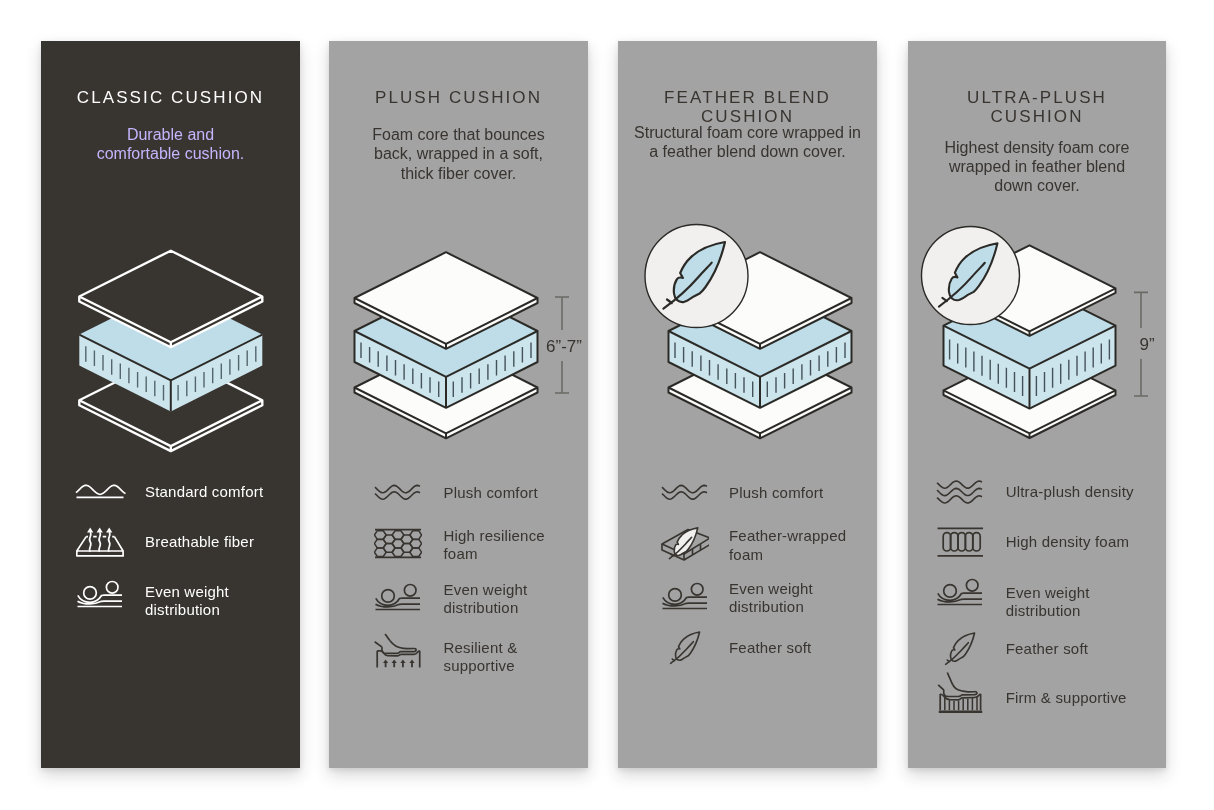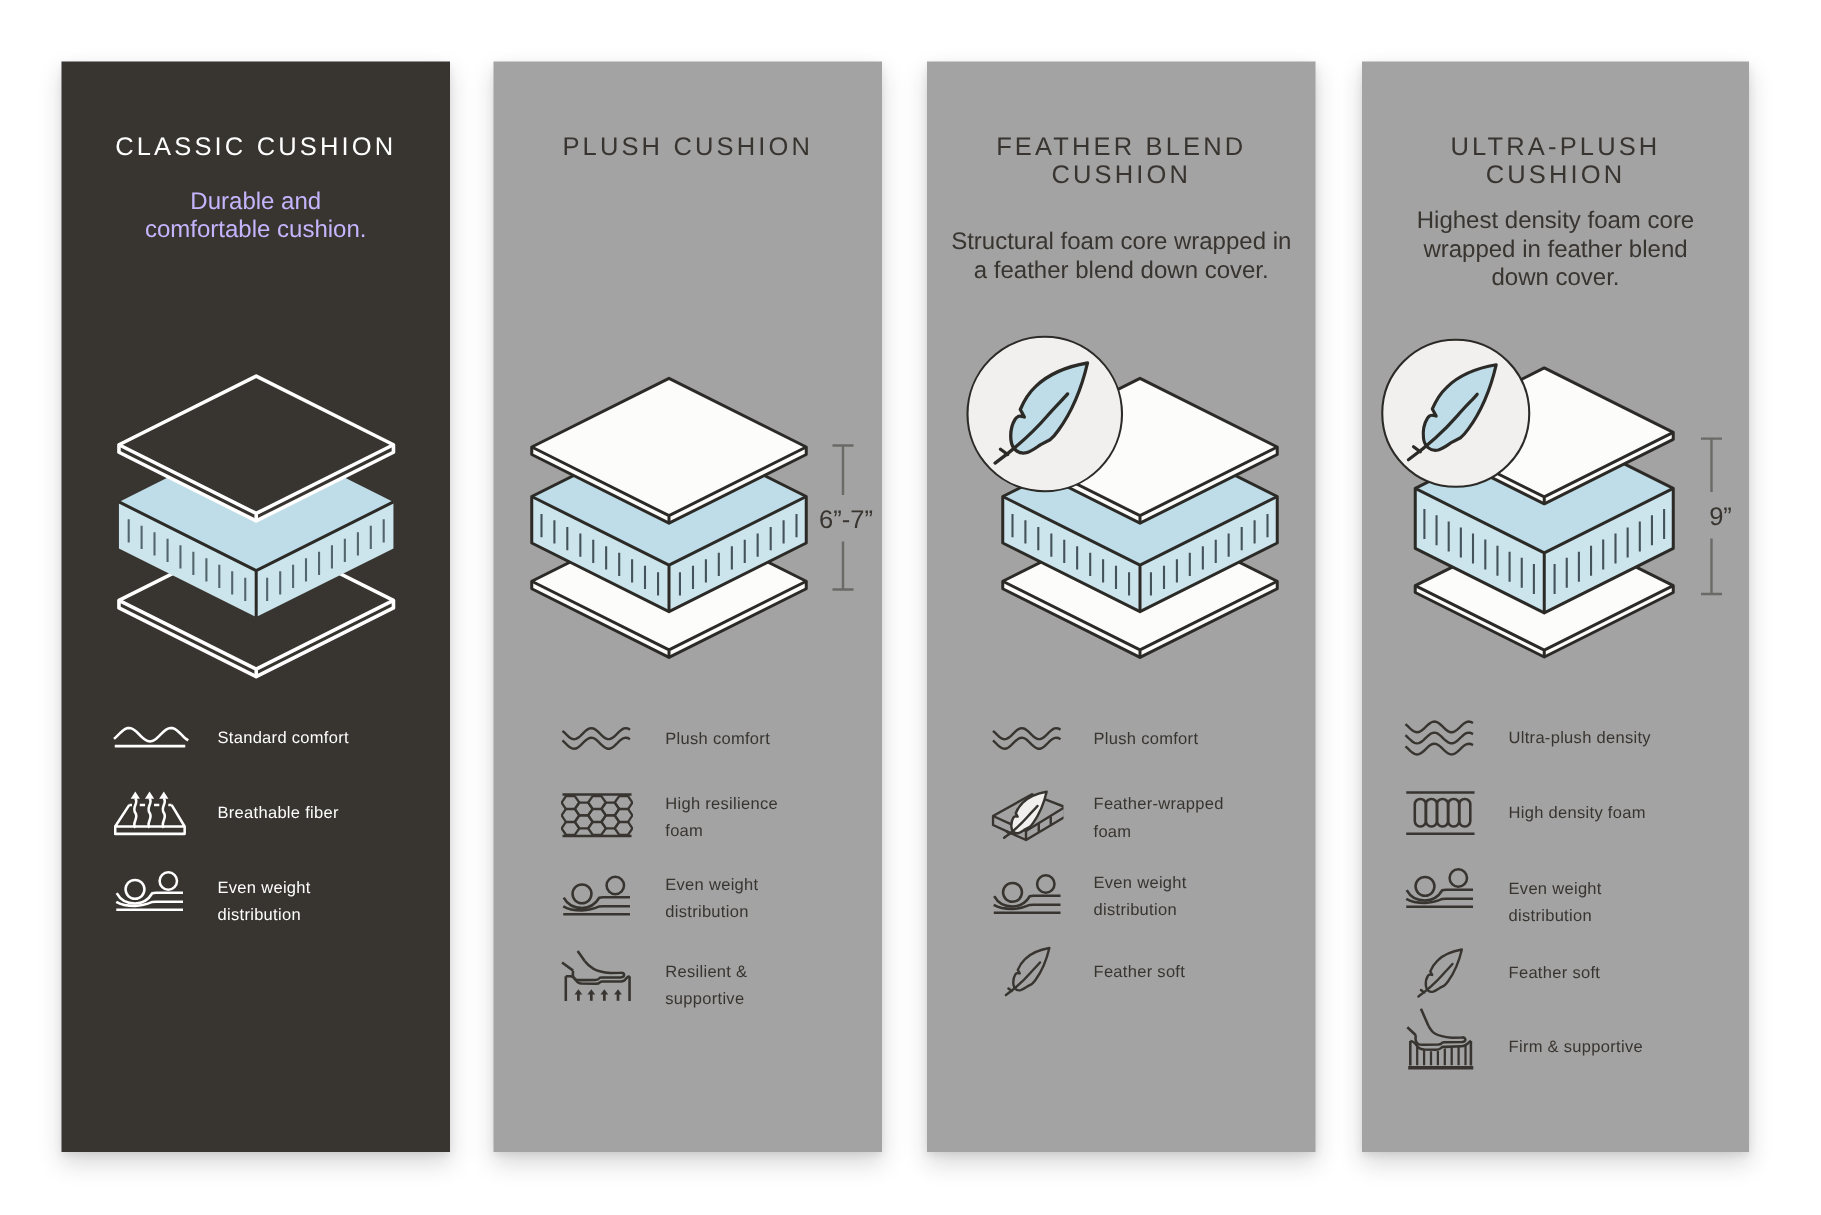--- a/index.html
+++ b/index.html
@@ -1,20 +1,20 @@
 <!DOCTYPE html>
 <html><head><meta charset="utf-8"><style>
 html,body{margin:0;padding:0;width:1214px;height:810px;background:#fff;font-family:'Liberation Sans',sans-serif;}
 svg{font-family:'Liberation Sans',sans-serif;}
 .card{position:absolute;top:41px;height:727px;box-shadow:0 7px 15px rgba(35,35,35,.18),0 2px 5px rgba(35,35,35,.10);}
 .card.light{background:#a3a3a3;}
 .card.dark{background:#383430;}
 .title{position:absolute;width:100%;text-align:center;font-weight:normal;font-size:17px;line-height:19.5px;letter-spacing:2.1px;top:46.7px;}
 .body{position:absolute;width:100%;text-align:center;font-size:16px;line-height:19.3px;}
-.feat{position:absolute;font-size:11px;letter-spacing:0.2px;line-height:18.2px;}
+.feat{position:absolute;font-size:15px;letter-spacing:0.2px;line-height:18.2px;}
 </style></head>
 <body>
 <div class="card dark" style="left:41px;width:259px;color:#fff">
     <div class="title" style="color:#fff">CLASSIC CUSHION</div>
     <div class="body" style="top:84px;color:#c4b5fd">Durable and<br>comfortable cushion.</div>
     <svg style="position:absolute;left:0;top:0" width="259" height="480" viewBox="0 0 259 480">
       <path d="M129.8,313.5 L221.3,359.3 L221.3,364.3 L129.8,410.1 L38.30000000000001,364.3 L38.30000000000001,359.3 Z" fill="#383430" stroke="#ffffff" stroke-width="2.4" stroke-linejoin="round"></path>
       <path d="M38.30000000000001,359.3 L129.8,405.1 L221.3,359.3 M129.8,405.1 L129.8,410.1" fill="none" stroke="#ffffff" stroke-width="2.4" stroke-linejoin="round"></path>
       <path d="M129.8,247.8 L221.3,293.6 L129.8,339.40000000000003 L38.30000000000001,293.6 Z" fill="#bedde8"></path>
       <path d="M38.30000000000001,293.6 L129.8,339.40000000000003 L129.8,370.40000000000003 L38.30000000000001,324.6 Z" fill="#cce4ec"></path>
@@ -44,20 +44,21 @@
       <circle cx="14" cy="18.9" r="6.3" fill="none" stroke="#ffffff" stroke-width="1.7"></circle>
       <circle cx="36.2" cy="13.3" r="5.8" fill="none" stroke="#ffffff" stroke-width="1.7"></circle>
       <path d="M1.8,21.4 C4,25.5 8,28.3 14,28.3 C20,28.3 23.5,24.9 25.5,21.5 C26.2,21.3 27,21.2 28,21.2 L46,21.2" fill="none" stroke="#ffffff" stroke-width="1.7"></path>
       <path d="M1.5,27.2 C5,29.4 9,29.9 14,29.9 C19,29.9 23,28.4 25.5,27.3 C26.5,27.2 27,27.2 28,27.2 L46,27.2" fill="none" stroke="#ffffff" stroke-width="1.7"></path>
       <path d="M1.5,32.5 L46,32.5" fill="none" stroke="#ffffff" stroke-width="1.7"></path>
     </svg>
     <div class="feat" style="left:104px;top:542.2px;color:#ffffff">Even weight<br>distribution</div>
   </div>
 <div class="card light" style="left:329px;width:259px;color:#383430">
     <div class="title">PLUSH CUSHION</div>
+    <div class="body" style="top:84px">Foam core that bounces<br>back, wrapped in a soft,<br>thick fiber cover.</div>
     <svg style="position:absolute;left:0;top:0" width="259" height="480" viewBox="0 0 259 480">
       <path d="M117.0,300.7 L208.5,346.5 L208.5,351.5 L117.0,397.3 L25.5,351.5 L25.5,346.5 Z" fill="#fcfcfb" stroke="#2b2a26" stroke-width="2" stroke-linejoin="round"></path>
       <path d="M25.5,346.5 L117.0,392.3 L208.5,346.5 M117.0,392.3 L117.0,397.3" fill="none" stroke="#2b2a26" stroke-width="2" stroke-linejoin="round"></path>
       <path d="M117.0,244.2 L208.5,290.0 L117.0,335.8 L25.5,290.0 Z" fill="#bedde8"></path>
       <path d="M25.5,290.0 L117.0,335.8 L117.0,366.8 L25.5,321.0 Z" fill="#cce4ec"></path>
       <path d="M208.5,290.0 L117.0,335.8 L117.0,366.8 L208.5,321.0 Z" fill="#cce4ec"></path>
       <path d="M32.0,301.6 L32.0,317.1 M202.0,301.6 L202.0,317.1 M40.6,305.9 L40.6,321.4 M193.4,305.9 L193.4,321.4 M49.2,310.3 L49.2,325.8 M184.8,310.3 L184.8,325.8 M57.9,314.6 L57.9,330.1 M176.1,314.6 L176.1,330.1 M66.5,318.9 L66.5,334.4 M167.5,318.9 L167.5,334.4 M75.1,323.2 L75.1,338.7 M158.9,323.2 L158.9,338.7 M83.8,327.5 L83.8,343.0 M150.2,327.5 L150.2,343.0 M92.4,331.9 L92.4,347.4 M141.6,331.9 L141.6,347.4 M101.0,336.2 L101.0,351.7 M133.0,336.2 L133.0,351.7 M109.7,340.5 L109.7,356.0 M124.3,340.5 L124.3,356.0" stroke="#44535a" stroke-width="1.4" fill="none"></path>
       <path d="M25.5,290.0 L117.0,335.8 L208.5,290.0 M117.0,335.8 L117.0,366.8" fill="none" stroke="#2b2a26" stroke-width="2" stroke-linejoin="round"></path>
       <path d="M117.0,244.2 L208.5,290.0 L208.5,321.0 L117.0,366.8 L25.5,321.0 L25.5,290.0 Z" fill="none" stroke="#2b2a26" stroke-width="2" stroke-linejoin="round"></path>
       <path d="M117.0,211.2 L208.5,257.0 L208.5,262.0 L117.0,307.8 L25.5,262.0 L25.5,257.0 Z" fill="#fcfcfb" stroke="#2b2a26" stroke-width="2" stroke-linejoin="round"></path>
@@ -108,21 +109,21 @@
       <polygon points="20.2,33.5 17.599999999999998,37 22.8,37" fill="#383430"></polygon>
       <path d="M28.9,41.2 L28.9,36.6" stroke="#383430" stroke-width="1.8"></path>
       <polygon points="28.9,33.5 26.299999999999997,37 31.5,37" fill="#383430"></polygon>
       <path d="M38.0,41.2 L38.0,36.6" stroke="#383430" stroke-width="1.8"></path>
       <polygon points="38.0,33.5 35.4,37 40.6,37" fill="#383430"></polygon>
     </svg>
     <div class="feat" style="left:114.5px;top:598.1px;color:#383430">Resilient &amp;<br>supportive</div>
   </div>
 <div class="card light" style="left:618px;width:259px;color:#383430">
     <div class="title">FEATHER BLEND<br>CUSHION</div>
-    <div class="body" style="top:111px">Structural foam core wrapped in<br>a feather blend down cover.</div>
+    <div class="body" style="top:82px">Structural foam core wrapped in<br>a feather blend down cover.</div>
     <svg style="position:absolute;left:0;top:0" width="259" height="480" viewBox="0 0 259 480">
       <path d="M142.0,300.7 L233.5,346.5 L233.5,351.5 L142.0,397.3 L50.5,351.5 L50.5,346.5 Z" fill="#fcfcfb" stroke="#2b2a26" stroke-width="2" stroke-linejoin="round"></path>
       <path d="M50.5,346.5 L142.0,392.3 L233.5,346.5 M142.0,392.3 L142.0,397.3" fill="none" stroke="#2b2a26" stroke-width="2" stroke-linejoin="round"></path>
       <path d="M142.0,244.2 L233.5,290.0 L142.0,335.8 L50.5,290.0 Z" fill="#bedde8"></path>
       <path d="M50.5,290.0 L142.0,335.8 L142.0,366.8 L50.5,321.0 Z" fill="#cce4ec"></path>
       <path d="M233.5,290.0 L142.0,335.8 L142.0,366.8 L233.5,321.0 Z" fill="#cce4ec"></path>
       <path d="M57.0,301.6 L57.0,317.1 M227.0,301.6 L227.0,317.1 M65.6,305.9 L65.6,321.4 M218.4,305.9 L218.4,321.4 M74.2,310.3 L74.2,325.8 M209.8,310.3 L209.8,325.8 M82.9,314.6 L82.9,330.1 M201.1,314.6 L201.1,330.1 M91.5,318.9 L91.5,334.4 M192.5,318.9 L192.5,334.4 M100.1,323.2 L100.1,338.7 M183.9,323.2 L183.9,338.7 M108.8,327.5 L108.8,343.0 M175.2,327.5 L175.2,343.0 M117.4,331.9 L117.4,347.4 M166.6,331.9 L166.6,347.4 M126.0,336.2 L126.0,351.7 M158.0,336.2 L158.0,351.7 M134.7,340.5 L134.7,356.0 M149.3,340.5 L149.3,356.0" stroke="#44535a" stroke-width="1.4" fill="none"></path>
       <path d="M50.5,290.0 L142.0,335.8 L233.5,290.0 M142.0,335.8 L142.0,366.8" fill="none" stroke="#2b2a26" stroke-width="2" stroke-linejoin="round"></path>
       <path d="M142.0,244.2 L233.5,290.0 L233.5,321.0 L142.0,366.8 L50.5,321.0 L50.5,290.0 Z" fill="none" stroke="#2b2a26" stroke-width="2" stroke-linejoin="round"></path>
       <path d="M142.0,211.2 L233.5,257.0 L233.5,262.0 L142.0,307.8 L50.5,262.0 L50.5,257.0 Z" fill="#fcfcfb" stroke="#2b2a26" stroke-width="2" stroke-linejoin="round"></path>

